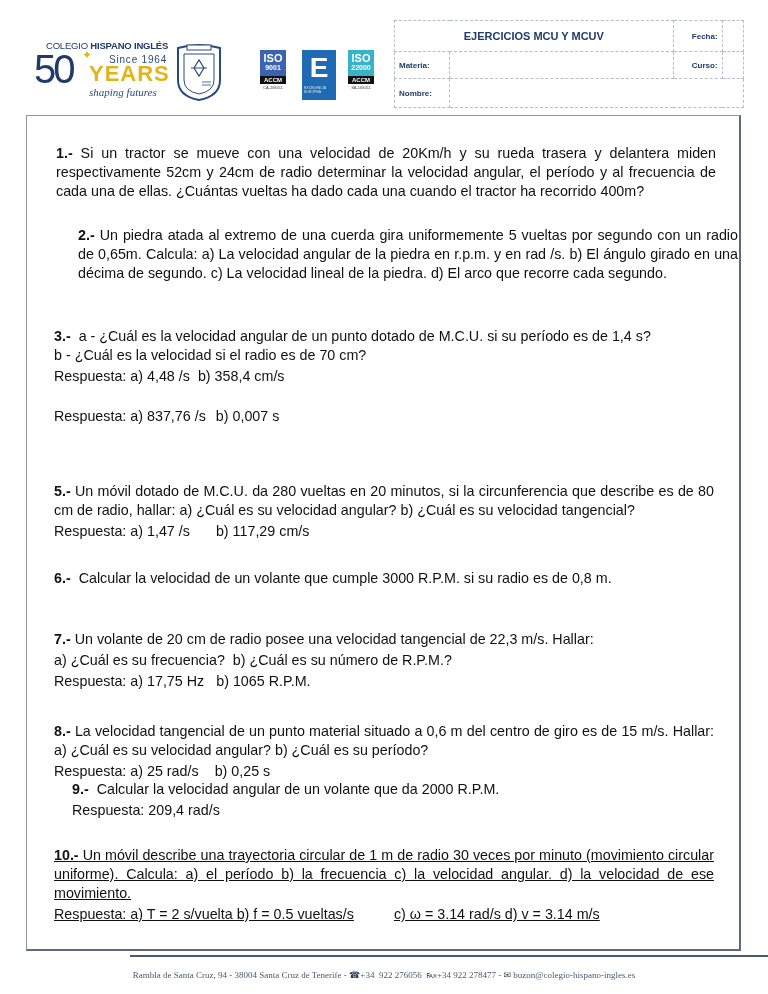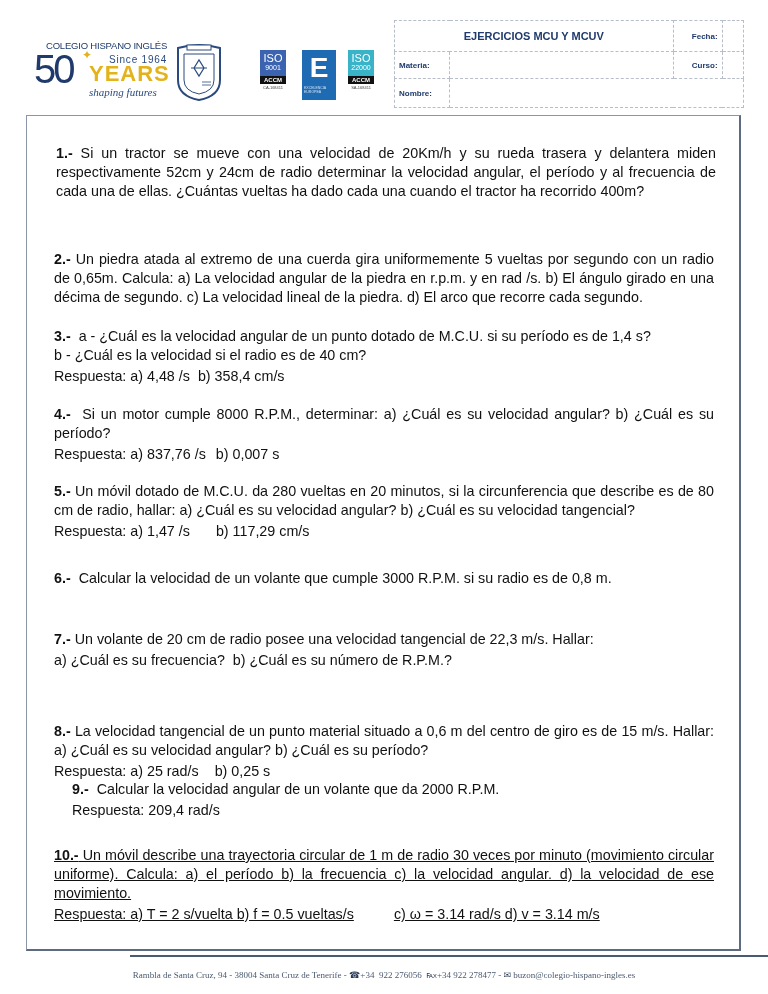--- a/index.html
+++ b/index.html
@@ -3,39 +3,39 @@
   <meta charset="utf-8">
   <style>
     html, body { margin: 0; padding: 0; background: #ffffff; }
     body { width: 768px; height: 994px; position: relative; overflow: hidden;
            font-family: "Liberation Sans", sans-serif; color: #111; }
 
     
     .logo { position: absolute; left: 34px; top: 38px; width: 190px; height: 66px; }
     .logo .school-name { position: absolute; left: 12px; top: 2px; font-size: 9.5px;
       letter-spacing: -0.2px; color: #1f3a6b; white-space: nowrap; }
-    .logo .school-name b { font-weight: 400; }
+    .logo .school-name b { font-weight: 700; }
     .logo .big50 { position: absolute; left: 0; top: 11px; font-size: 40px; line-height: 40px;
       color: #1f3a6b; font-weight: 400; letter-spacing: -3px; }
     .logo .star { position: absolute; left: 48px; top: 10px; color: #e3b31b; font-size: 12px; }
     .logo .since { position: absolute; left: 75px; top: 16px; font-size: 10px; color: #2a4a7f;
       letter-spacing: 0.8px; white-space: nowrap; }
     .logo .years { position: absolute; left: 55px; top: 25px; font-size: 22px; line-height: 22px;
       font-weight: 700; color: #e3b31b; letter-spacing: 1px; }
     .logo .shaping { position: absolute; left: 55px; top: 48px; font-size: 11px; font-style: italic;
       color: #2a4a7f; font-family: Liberation Serif, serif; white-space: nowrap; }
     .crest { position: absolute; left: 174px; top: 40px; width: 50px; height: 62px; }
 
     
     .badges { position: absolute; left: 260px; top: 50px; height: 52px; }
     .badge { position: absolute; top: 0; width: 26px; height: 50px; }
     .badge.iso1 { left: 0; }
     .badge.e { left: 42px; width: 34px; background: #1e6bb3; }
     .badge.iso2 { left: 88px; }
-    .badge .iso-top { width: 26px; height: 26px; background: #3b63b0; color: #fff; font-weight: 400;
+    .badge .iso-top { width: 26px; height: 26px; background: #3b63b0; color: #fff; font-weight: 700;
       font-size: 11px; line-height: 12px; text-align: center; padding-top: 2px; box-sizing: border-box; }
     .badge.iso2 .iso-top { background: #38b3c8; }
     .badge .iso-top small { display: block; font-size: 7px; line-height: 8px; }
     .badge .accm { width: 26px; height: 8px; background: #111; color: #fff; font-size: 6px; font-weight: 700;
       text-align: center; line-height: 8px; }
     .badge .cert { font-size: 4px; color: #444; text-align: center; line-height: 5px; margin-top: 1px; }
     .badge.e .e-letter { color: #fff; font-weight: 700; font-size: 28px; text-align: center; line-height: 36px; }
     .badge.e .e-foot { color: #cfe2f5; font-size: 3.5px; text-align: left; padding-left: 2px; }
 
     
@@ -55,21 +55,21 @@
       box-sizing: border-box; }
 
     .problem { position: absolute; left: 54px; width: 660px; font-size: 14.3px; line-height: 19px;
       color: #111; }
     .problem p { margin: 0; }
     .problem .just { text-align: justify; text-align-last: left; }
     .problem .num { font-weight: 700; }
     .problem .answer { margin-top: 2px; }
 
     #p1 { top: 144px; left: 56px; }
-    #p2 { top: 250px; }
+    #p2 { top: 226px; margin-left: 24px; }
     #p3 { top: 327px; }
     #p4 { top: 405px; }
     #p5 { top: 482px; }
     #p6 { top: 569px; }
     #p7 { top: 630px; }
     #p8 { top: 710px; margin-top: 12px; }
     #p9 { top: 780px; margin-left: 18px; }
     #p10 { top: 846px; text-decoration: underline; }
 
     .sp { display: inline-block; width: 26px; }
@@ -142,41 +142,41 @@
 <div class="problem" id="p1">
   <p class="just"><span class="num">1.-</span><span> Si un tractor se mueve con una velocidad de 20Km/h y su rueda trasera y delantera miden respectivamente 52cm y 24cm de radio determinar la velocidad angular, el período y al frecuencia de cada una de ellas. ¿Cuántas vueltas ha dado cada una cuando el tractor ha recorrido 400m?</span></p>
 </div>
 
 <div class="problem" id="p2">
   <p class="just"><span class="num">2.-</span><span> Un piedra atada al extremo de una cuerda gira uniformemente 5 vueltas por segundo con un radio de 0,65m. Calcula: a) La velocidad angular de la piedra en r.p.m. y en rad /s. b) El ángulo girado en una décima de segundo. c) La velocidad lineal de la piedra. d) El arco que recorre cada segundo.</span></p>
 </div>
 
 <div class="problem" id="p3">
   <p><span class="num">3.-</span><span style="white-space:pre">  a - ¿Cuál es la velocidad angular de un punto dotado de M.C.U. si su período es de 1,4 s?</span></p>
-  <p>b - ¿Cuál es la velocidad si el radio es de 40 cm?</p>
+  <p>b - ¿Cuál es la velocidad si el radio es de 70 cm?</p>
   <p class="answer"><span>Respuesta: a) 4,48 /s</span><span class="sp" style="width:8px"></span><span>b) 358,4 cm/s</span></p>
 </div>
 
 <div class="problem" id="p4">
-  <p class="just"><span class="num">4.-</span><span style="white-space:pre-wrap">  Si un motor cumple 8000 R.P.M., determinar: a) ¿Cuál es su velocidad angular? b) ¿Cuál es su período?</span></p>
   <p class="answer"><span>Respuesta: a) 837,76 /s</span><span class="sp" style="width:10px"></span><span>b) 0,007 s</span></p>
 </div>
 
 <div class="problem" id="p5">
   <p class="just"><span class="num">5.-</span><span>  Un móvil dotado de M.C.U. da 280 vueltas en 20 minutos, si la circunferencia que describe es de 80 cm de radio, hallar: a) ¿Cuál es su velocidad angular? b) ¿Cuál es su velocidad tangencial?</span></p>
   <p class="answer"><span>Respuesta: a) 1,47 /s</span><span class="sp"></span><span>b) 117,29 cm/s</span></p>
 </div>
 
 <div class="problem" id="p6">
   <p><span class="num">6.-</span><span style="white-space:pre">  Calcular la velocidad de un volante que cumple 3000 R.P.M. si su radio es de 0,8 m.</span></p>
 </div>
 
 <div class="problem" id="p7">
   <p><span class="num">7.-</span><span> Un volante de 20 cm de radio posee una velocidad tangencial de 22,3 m/s. Hallar:</span></p>
   <p class="answer" style="white-space:pre">a) ¿Cuál es su frecuencia?  b) ¿Cuál es su número de R.P.M.?</p>
+  <p class="answer"><span>Respuesta: a) 17,75 Hz</span><span class="sp" style="width:12px"></span><span>b) 1065 R.P.M.</span></p>
 </div>
 
 <div class="problem" id="p8">
   <p class="just"><span class="num">8.-</span><span>  La velocidad tangencial de un punto material situado a 0,6 m del centro de giro es de 15 m/s. Hallar: a) ¿Cuál es su velocidad angular?  b) ¿Cuál es su período?</span></p>
   <p class="answer"><span>Respuesta: a) 25 rad/s</span><span class="sp" style="width:16px"></span><span>b) 0,25 s</span></p>
 </div>
 
 <div class="problem" id="p9">
   <p><span class="num">9.-</span><span style="white-space:pre">  Calcular la velocidad angular de un volante que da 2000 R.P.M.</span></p>
   <p class="answer">Respuesta: 209,4 rad/s</p>

